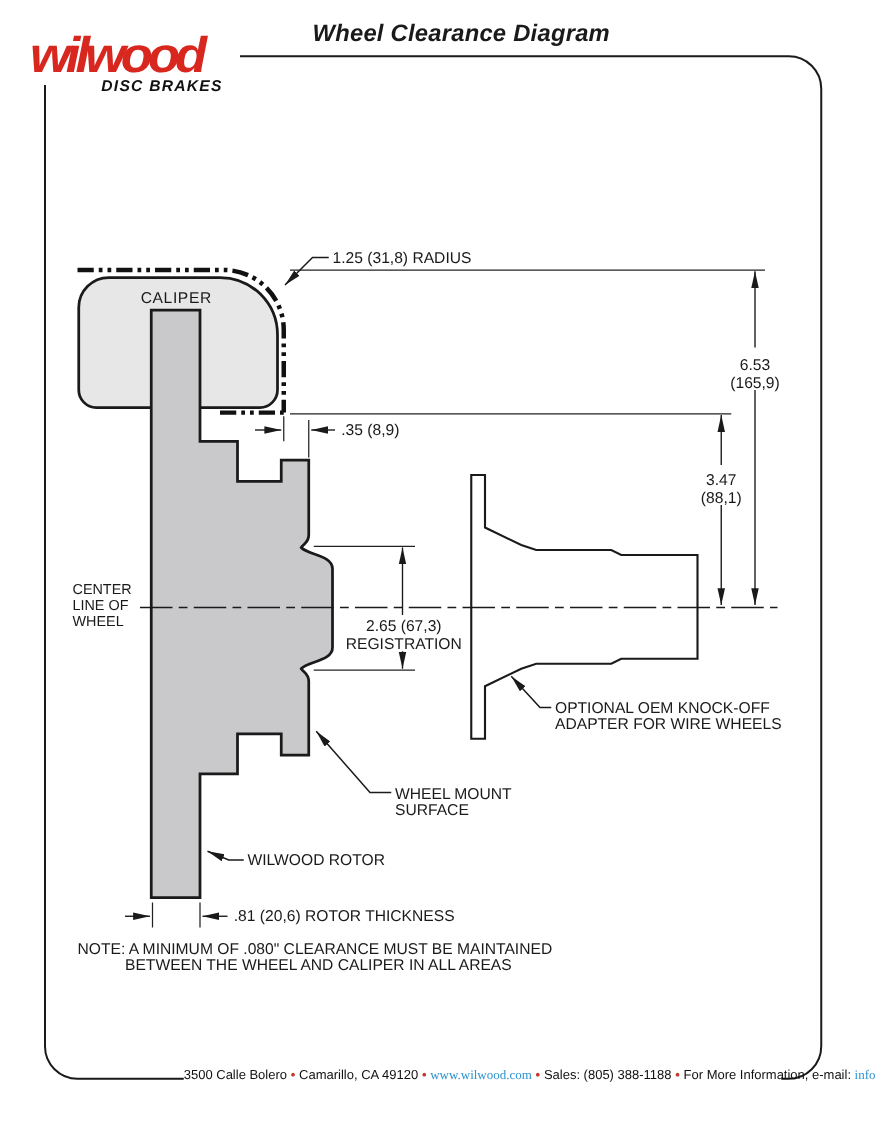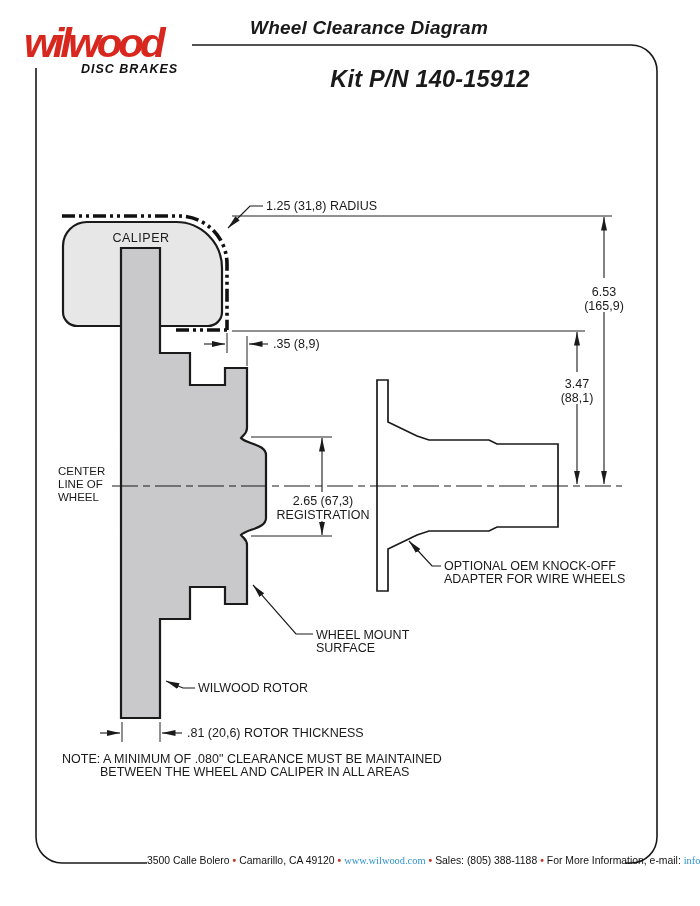--- a/index.html
+++ b/index.html
@@ -30,21 +30,20 @@
 <body>
 
 <div class="page">
 
   <div class="logo">
     <span class="brand">wilwood</span>
     <span class="tagline">DISC BRAKES</span>
   </div>
 
   <div class="title">Wheel Clearance Diagram</div>
-  <div class="kit">Kit P/N 140-15912</div>
 
   <svg width="700" height="906" viewBox="0 0 700 906">
     <defs>
       <marker id="ah" viewBox="0 0 14 8" refX="13.5" refY="4" markerWidth="14" markerHeight="8" markerUnits="userSpaceOnUse" orient="auto-start-reverse">
         <path d="M0,1 L13.5,4 L0,7 Z" fill="#1a1a1a"></path>
       </marker>
     </defs>
 
     <path d="M192,45 H631 A26,26 0 0 1 657,71 V837 A26,26 0 0 1 631,863 H625" fill="none" stroke="#1a1a1a" stroke-width="1.6"></path>
     <path d="M36,68 V837 A26,26 0 0 0 62,863 H147" fill="none" stroke="#1a1a1a" stroke-width="1.6"></path>

